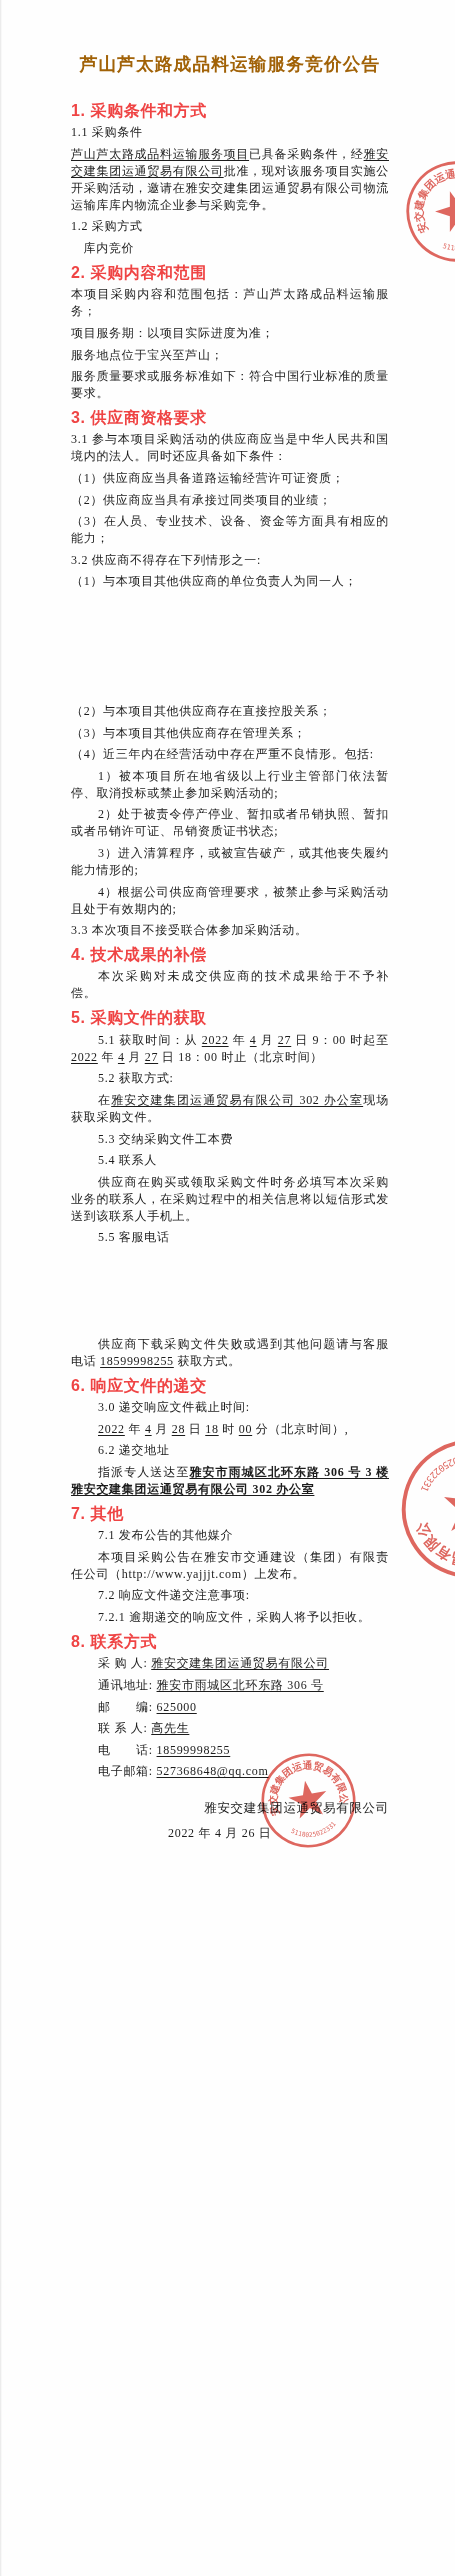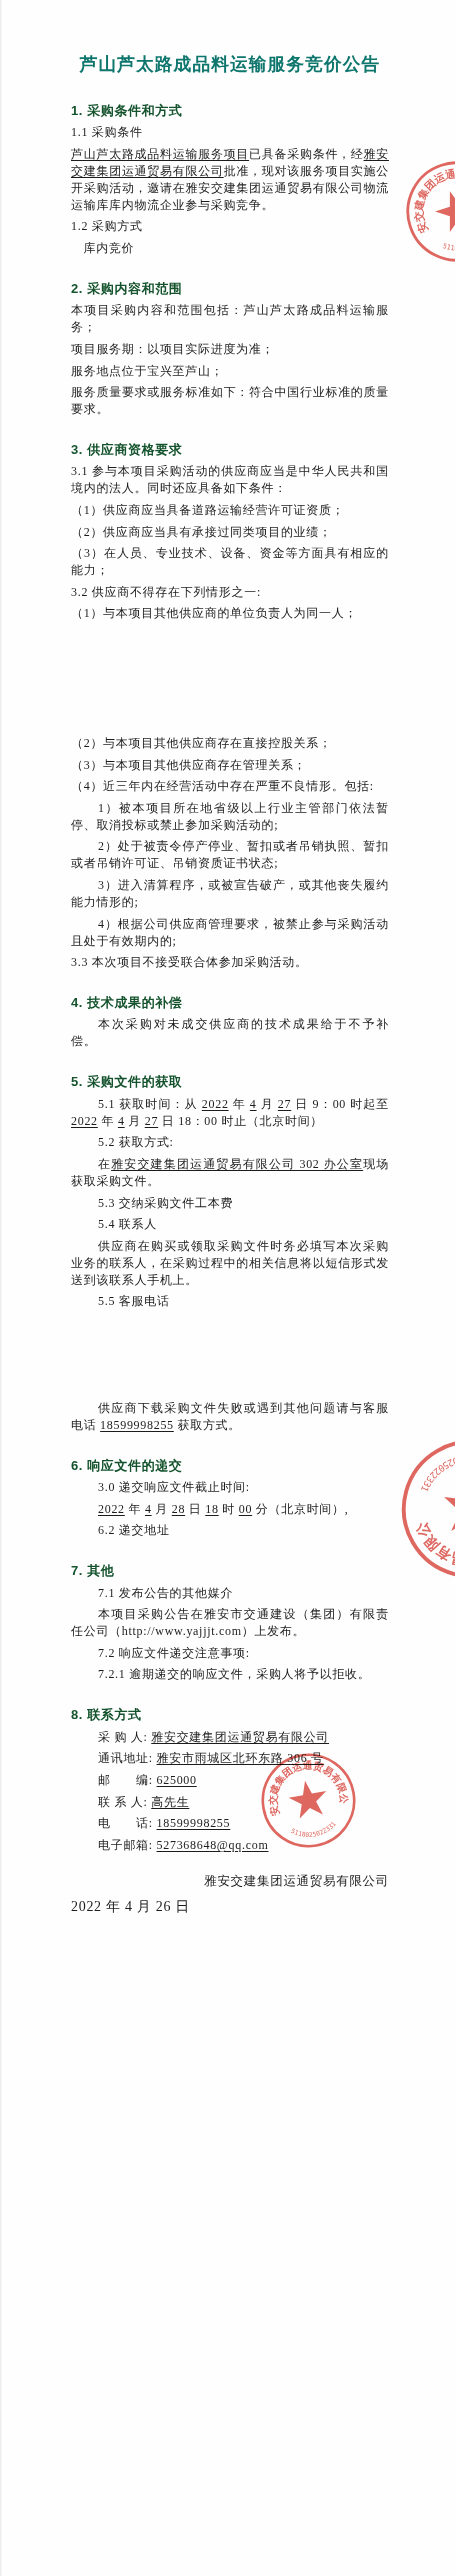--- a/index.html
+++ b/index.html
@@ -21,51 +21,51 @@
     position: relative;
     padding: 52px 67px 0 71px;
     z-index: 1;
   }
   .doc-title {
     text-align: center;
     font-family: "Liberation Sans", "DejaVu Sans", sans-serif;
     font-weight: bold;
     font-size: 17.7px;
     letter-spacing: 1.1px;
-    color: #0f766e;
+    color: #a16207;
     margin: 0 0 26px 0;
   }
   .blk { margin: 0 0 4.6px 0; }
   .p {
     font-size: 12px;
     line-height: 17px;
     letter-spacing: 0.7px;
     text-align: justify;
   }
   .h {
     font-family: "Liberation Sans", "DejaVu Sans", sans-serif;
     font-weight: bold;
-    font-size: 13px;
+    font-size: 16px;
     line-height: 17.7px;
     letter-spacing: 0.6px;
-    color: #14532d;
-    margin-top: 23px;
+    color: #ef4444;
+    margin-top: 7px;
   }
   .ind1 { text-indent: 12.5px; }
   .ind2 { text-indent: 27px; }
   .u { text-decoration: underline; text-underline-offset: 2.3px; text-decoration-thickness: 0.9px; }
   .b { font-weight: bold; }
   .gap { margin: 0; }
   .sig-co {
     font-size: 12.5px; line-height: 17px; letter-spacing: 0.7px;
     text-align: right; padding-right: 0px; margin-top: 19.4px; margin-bottom: 8px;
   }
   .sig-date {
-    font-size: 14px; line-height: 17px; letter-spacing: 0.7px;
-    text-align: left; padding-right: 20.5px; margin-bottom: 7px;
+    font-size: 12px; line-height: 17px; letter-spacing: 0.7px;
+    text-align: center; padding-right: 20.5px; margin-bottom: 7px;
   }
   .stamp {
     position: absolute;
     mix-blend-mode: multiply;
     opacity: 0.82;
     z-index: 2;
     pointer-events: none;
   }
 </style>
 </head>
@@ -111,20 +111,21 @@
         <div class="blk p ind2"><span>5.3 交纳采购文件工本费</span></div>
         <div class="blk p ind2"><span>5.4 联系人</span></div>
         <div class="blk p ind2"><span>供应商在购买或领取采购文件时务必填写本次采购业务的联系人，在采购过程中的相关信息将以短信形式发送到该联系人手机上。</span></div>
         <div class="blk p ind2"><span>5.5 客服电话</span></div>
         <div class="gap" style="height: 85px;"></div>
         <div class="blk p ind2"><span>供应商下载采购文件失败或遇到其他问题请与客服电话 </span><span class="u">18599998255</span><span> 获取方式。</span></div>
         <div class="blk h"><span>6.  响应文件的递交</span></div>
         <div class="blk p ind2"><span>3.0 递交响应文件截止时间:</span></div>
         <div class="blk p ind2"><span class="u">2022</span><span> 年 </span><span class="u">4</span><span> 月 </span><span class="u">28</span><span> 日 </span><span class="u">18</span><span> 时 </span><span class="u">00</span><span> 分（北京时间）,</span></div>
         <div class="blk p ind2"><span>6.2 递交地址</span></div>
+        <div class="blk p ind2"><span>指派专人送达至</span><span class="u b">雅安市雨城区北环东路 306 号 3 楼雅安交建集团运通贸易有限公司 302 办公室</span></div>
         <div class="blk h"><span>7.  其他</span></div>
         <div class="blk p ind2"><span>7.1 发布公告的其他媒介</span></div>
         <div class="blk p ind2"><span>本项目采购公告在雅安市交通建设（集团）有限责任公司（http://www.yajjjt.com）上发布。</span></div>
         <div class="blk p ind2"><span>7.2 响应文件递交注意事项:</span></div>
         <div class="blk p ind2"><span>7.2.1 逾期递交的响应文件，采购人将予以拒收。</span></div>
         <div class="blk h"><span>8.  联系方式</span></div>
         <div class="blk p ind2"><span>采 购 人: </span><span class="u">雅安交建集团运通贸易有限公司</span></div>
         <div class="blk p ind2"><span>通讯地址: </span><span class="u">雅安市雨城区北环东路 306 号</span></div>
         <div class="blk p ind2"><span>邮　　编: </span><span class="u">625000</span></div>
         <div class="blk p ind2"><span>联 系 人: </span><span class="u">高先生</span></div>

